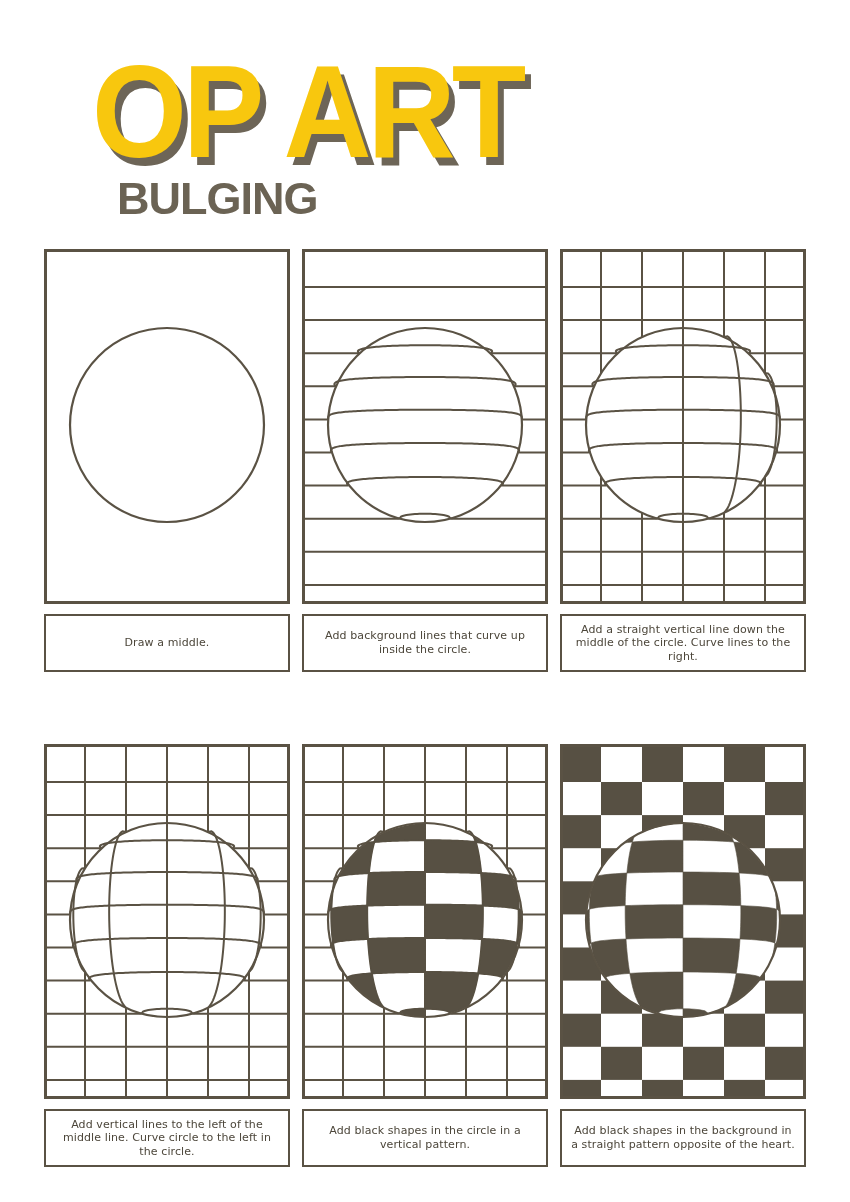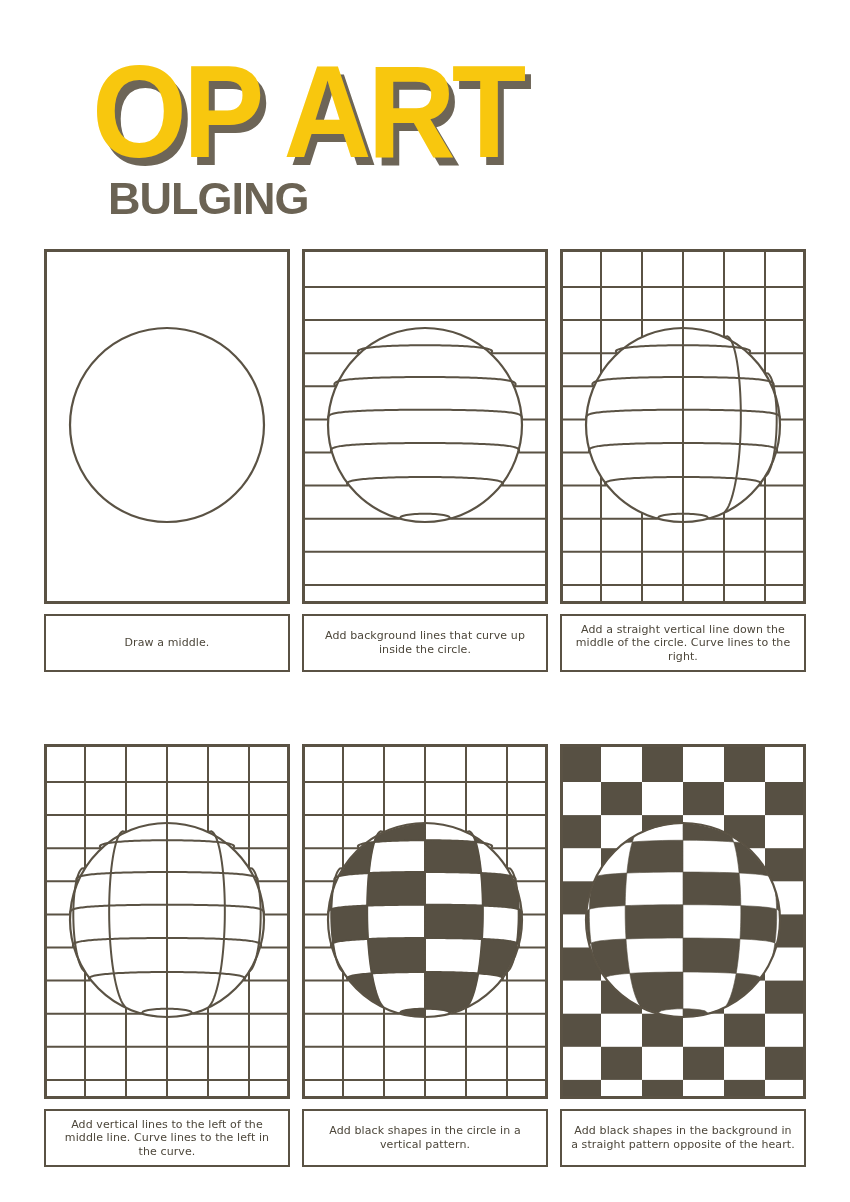--- a/index.html
+++ b/index.html
@@ -6,21 +6,21 @@
   body{width:850px;height:1202px;overflow:hidden;font-family:"DejaVu Sans",sans-serif;}
   .page{position:relative;width:850px;height:1202px;background:#fff;}
 
   .header{display:flex;align-items:flex-start;margin:46px 0 0 92px;flex-direction:column;}
   .title-main{
     font-family:"Liberation Sans","DejaVu Sans",sans-serif;
     font-weight:900;font-size:122px;line-height:1;letter-spacing:-4px;
     color:#f8c70e;text-shadow:6px 7px 0 #6d6557;
     transform:scaleY(1.08);transform-origin:top left;display:inline-block;
   }
-  .title-sub{margin-left:16px;margin-top:8px;
+  .title-sub{margin-left:25px;margin-top:8px;
     font-family:"Liberation Sans","DejaVu Sans",sans-serif;
     font-weight:900;font-size:45px;line-height:1.04;letter-spacing:-1px;
     color:#6b6354;
   }
   .steps{margin:26px 44px 0 44px;}
   .row{display:flex;gap:12px;}
   .row + .row{margin-top:72px;}
   .step{width:246px;display:flex;flex-direction:column;}
   .drawing{width:246px;height:355px;display:block;}
   .caption-box{
@@ -117,21 +117,21 @@
             <path d="M0.00 335.90L2.00 335.90L4.00 335.90L6.00 335.90L8.00 335.90L10.00 335.90L12.00 335.90L14.00 335.90L16.00 335.90L18.00 335.90L20.00 335.90L22.00 335.90L24.00 335.90L26.00 335.90L28.00 335.90L30.00 335.90L32.00 335.90L34.00 335.90L36.00 335.90L38.00 335.90L40.00 335.90L42.00 335.90L44.00 335.90L46.00 335.90L48.00 335.90L50.00 335.90L52.00 335.90L54.00 335.90L56.00 335.90L58.00 335.90L60.00 335.90L62.00 335.90L64.00 335.90L66.00 335.90L68.00 335.90L70.00 335.90L72.00 335.90L74.00 335.90L76.00 335.90L78.00 335.90L80.00 335.90L82.00 335.90L84.00 335.90L86.00 335.90L88.00 335.90L90.00 335.90L92.00 335.90L94.00 335.90L96.00 335.90L98.00 335.90L100.00 335.90L102.00 335.90L104.00 335.90L106.00 335.90L108.00 335.90L110.00 335.90L112.00 335.90L114.00 335.90L116.00 335.90L118.00 335.90L120.00 335.90L122.00 335.90L124.00 335.90L126.00 335.90L128.00 335.90L130.00 335.90L132.00 335.90L134.00 335.90L136.00 335.90L138.00 335.90L140.00 335.90L142.00 335.90L144.00 335.90L146.00 335.90L148.00 335.90L150.00 335.90L152.00 335.90L154.00 335.90L156.00 335.90L158.00 335.90L160.00 335.90L162.00 335.90L164.00 335.90L166.00 335.90L168.00 335.90L170.00 335.90L172.00 335.90L174.00 335.90L176.00 335.90L178.00 335.90L180.00 335.90L182.00 335.90L184.00 335.90L186.00 335.90L188.00 335.90L190.00 335.90L192.00 335.90L194.00 335.90L196.00 335.90L198.00 335.90L200.00 335.90L202.00 335.90L204.00 335.90L206.00 335.90L208.00 335.90L210.00 335.90L212.00 335.90L214.00 335.90L216.00 335.90L218.00 335.90L220.00 335.90L222.00 335.90L224.00 335.90L226.00 335.90L228.00 335.90L230.00 335.90L232.00 335.90L234.00 335.90L236.00 335.90L238.00 335.90L240.00 335.90L242.00 335.90L244.00 335.90L246.00 335.90" fill="none" stroke="#5a5244" stroke-width="2" stroke-linecap="round" stroke-linejoin="round"></path>
             <path d="M41.00 0.00L41.00 2.00L41.00 4.00L41.00 6.00L41.00 8.00L41.00 10.00L41.00 12.00L41.00 14.00L41.00 16.00L41.00 18.00L41.00 20.00L41.00 22.00L41.00 24.00L41.00 26.00L41.00 28.00L41.00 30.00L41.00 32.00L41.00 34.00L41.00 36.00L41.00 38.00L41.00 40.00L41.00 42.00L41.00 44.00L41.00 46.00L41.00 48.00L41.00 50.00L41.00 52.00L41.00 54.00L41.00 56.00L41.00 58.00L41.00 60.00L41.00 62.00L41.00 64.00L41.00 66.00L41.00 68.00L41.00 70.00L41.00 72.00L41.00 74.00L41.00 76.00L41.00 78.00L41.00 80.00L41.00 82.00L41.00 84.00L41.00 86.00L41.00 88.00L41.00 90.00L41.00 92.00L41.00 94.00L41.00 96.00L41.00 98.00L41.00 100.00L41.00 102.00L41.00 104.00L41.00 106.00L41.00 108.00L41.00 110.00L41.00 112.00L41.00 114.00L41.00 116.00L41.00 118.00L41.00 120.00L41.00 122.00L41.00 124.00L37.96 124.55L36.61 125.92L35.63 127.47L34.84 129.11L34.16 130.81L33.58 132.55L33.06 134.33L32.60 136.14L32.18 137.96L31.81 139.81L31.47 141.67L31.17 143.55L30.89 145.44L30.64 147.34L30.42 149.25L30.22 151.17L30.04 153.10L29.88 155.04L29.74 156.99L29.63 158.94L29.53 160.90L29.45 162.87L29.39 164.85L29.34 166.83L29.32 168.82L29.31 170.82L29.32 172.82L29.34 174.83L29.39 176.85L29.45 178.87L29.53 180.90L29.63 182.94L29.74 184.99L29.88 187.04L30.04 189.10L30.21 191.17L30.41 193.25L30.64 195.34L30.89 197.44L31.16 199.55L31.47 201.67L31.81 203.81L32.18 205.96L32.59 208.14L33.05 210.33L33.57 212.55L34.16 214.81L34.83 217.10L35.62 219.46L36.60 221.91L37.94 224.54L41.00 228.00L41.00 230.00L41.00 232.00L41.00 234.00L41.00 236.00L41.00 238.00L41.00 240.00L41.00 242.00L41.00 244.00L41.00 246.00L41.00 248.00L41.00 250.00L41.00 252.00L41.00 254.00L41.00 256.00L41.00 258.00L41.00 260.00L41.00 262.00L41.00 264.00L41.00 266.00L41.00 268.00L41.00 270.00L41.00 272.00L41.00 274.00L41.00 276.00L41.00 278.00L41.00 280.00L41.00 282.00L41.00 284.00L41.00 286.00L41.00 288.00L41.00 290.00L41.00 292.00L41.00 294.00L41.00 296.00L41.00 298.00L41.00 300.00L41.00 302.00L41.00 304.00L41.00 306.00L41.00 308.00L41.00 310.00L41.00 312.00L41.00 314.00L41.00 316.00L41.00 318.00L41.00 320.00L41.00 322.00L41.00 324.00L41.00 326.00L41.00 328.00L41.00 330.00L41.00 332.00L41.00 334.00L41.00 336.00L41.00 338.00L41.00 340.00L41.00 342.00L41.00 344.00L41.00 346.00L41.00 348.00L41.00 350.00L41.00 352.00L41.00 354.00" fill="none" stroke="#5a5244" stroke-width="2" stroke-linecap="round" stroke-linejoin="round"></path>
             <path d="M82.00 0.00L82.00 2.00L82.00 4.00L82.00 6.00L82.00 8.00L82.00 10.00L82.00 12.00L82.00 14.00L82.00 16.00L82.00 18.00L82.00 20.00L82.00 22.00L82.00 24.00L82.00 26.00L82.00 28.00L82.00 30.00L82.00 32.00L82.00 34.00L82.00 36.00L82.00 38.00L82.00 40.00L82.00 42.00L82.00 44.00L82.00 46.00L82.00 48.00L82.00 50.00L82.00 52.00L82.00 54.00L82.00 56.00L82.00 58.00L82.00 60.00L82.00 62.00L82.00 64.00L82.00 66.00L82.00 68.00L82.00 70.00L82.00 72.00L82.00 74.00L82.00 76.00L82.00 78.00L82.00 80.00L82.00 82.00L82.00 84.00L82.00 86.00L82.00 88.00L78.53 87.34L77.05 88.34L75.94 89.67L75.03 91.16L74.24 92.75L73.55 94.40L72.92 96.10L72.35 97.84L71.82 99.61L71.33 101.41L70.88 103.22L70.46 105.05L70.07 106.90L69.70 108.75L69.35 110.62L69.02 112.50L68.72 114.39L68.43 116.29L68.15 118.19L67.90 120.10L67.65 122.02L67.43 123.94L67.21 125.87L67.01 127.80L66.82 129.74L66.64 131.68L66.47 133.63L66.32 135.57L66.18 137.53L66.04 139.49L65.92 141.45L65.80 143.41L65.70 145.38L65.61 147.35L65.52 149.32L65.45 151.30L65.38 153.28L65.32 155.26L65.27 157.24L65.23 159.23L65.20 161.22L65.18 163.22L65.17 165.21L65.16 167.21L65.17 169.21L65.18 171.22L65.20 173.22L65.23 175.23L65.27 177.24L65.32 179.26L65.38 181.28L65.44 183.30L65.52 185.32L65.60 187.35L65.70 189.38L65.80 191.41L65.92 193.45L66.04 195.49L66.17 197.53L66.32 199.57L66.47 201.62L66.64 203.68L66.82 205.74L67.01 207.80L67.21 209.87L67.42 211.94L67.65 214.02L67.89 216.10L68.15 218.19L68.42 220.29L68.71 222.39L69.02 224.50L69.35 226.62L69.70 228.75L70.06 230.89L70.46 233.05L70.88 235.22L71.33 237.40L71.82 239.61L72.34 241.84L72.91 244.10L73.54 246.40L74.24 248.74L75.02 251.16L75.93 253.67L77.04 256.34L78.52 259.33L82.00 264.00L82.00 266.00L82.00 268.00L82.00 270.00L82.00 272.00L82.00 274.00L82.00 276.00L82.00 278.00L82.00 280.00L82.00 282.00L82.00 284.00L82.00 286.00L82.00 288.00L82.00 290.00L82.00 292.00L82.00 294.00L82.00 296.00L82.00 298.00L82.00 300.00L82.00 302.00L82.00 304.00L82.00 306.00L82.00 308.00L82.00 310.00L82.00 312.00L82.00 314.00L82.00 316.00L82.00 318.00L82.00 320.00L82.00 322.00L82.00 324.00L82.00 326.00L82.00 328.00L82.00 330.00L82.00 332.00L82.00 334.00L82.00 336.00L82.00 338.00L82.00 340.00L82.00 342.00L82.00 344.00L82.00 346.00L82.00 348.00L82.00 350.00L82.00 352.00L82.00 354.00" fill="none" stroke="#5a5244" stroke-width="2" stroke-linecap="round" stroke-linejoin="round"></path>
             <path d="M123.00 0.00L123.00 2.00L123.00 4.00L123.00 6.00L123.00 8.00L123.00 10.00L123.00 12.00L123.00 14.00L123.00 16.00L123.00 18.00L123.00 20.00L123.00 22.00L123.00 24.00L123.00 26.00L123.00 28.00L123.00 30.00L123.00 32.00L123.00 34.00L123.00 36.00L123.00 38.00L123.00 40.00L123.00 42.00L123.00 44.00L123.00 46.00L123.00 48.00L123.00 50.00L123.00 52.00L123.00 54.00L123.00 56.00L123.00 58.00L123.00 60.00L123.00 62.00L123.00 64.00L123.00 66.00L123.00 68.00L123.00 70.00L123.00 72.00L123.00 74.00L123.00 76.00L123.00 78.00L123.00 76.35L123.00 77.19L123.00 78.55L123.00 80.08L123.00 81.71L123.00 83.41L123.00 85.14L123.00 86.91L123.00 88.71L123.00 90.52L123.00 92.36L123.00 94.20L123.00 96.06L123.00 97.93L123.00 99.81L123.00 101.70L123.00 103.59L123.00 105.50L123.00 107.40L123.00 109.32L123.00 111.24L123.00 113.16L123.00 115.09L123.00 117.02L123.00 118.96L123.00 120.90L123.00 122.84L123.00 124.79L123.00 126.74L123.00 128.70L123.00 130.65L123.00 132.61L123.00 134.58L123.00 136.54L123.00 138.51L123.00 140.48L123.00 142.45L123.00 144.43L123.00 146.41L123.00 148.39L123.00 150.37L123.00 152.35L123.00 154.34L123.00 156.33L123.00 158.32L123.00 160.31L123.00 162.31L123.00 164.30L123.00 166.30L123.00 168.30L123.00 170.31L123.00 172.31L123.00 174.32L123.00 176.33L123.00 178.34L123.00 180.35L123.00 182.37L123.00 184.39L123.00 186.41L123.00 188.43L123.00 190.45L123.00 192.48L123.00 194.51L123.00 196.54L123.00 198.58L123.00 200.61L123.00 202.65L123.00 204.70L123.00 206.74L123.00 208.79L123.00 210.84L123.00 212.90L123.00 214.96L123.00 217.02L123.00 219.09L123.00 221.16L123.00 223.24L123.00 225.32L123.00 227.40L123.00 229.49L123.00 231.59L123.00 233.70L123.00 235.81L123.00 237.93L123.00 240.06L123.00 242.20L123.00 244.35L123.00 246.52L123.00 248.71L123.00 250.91L123.00 253.14L123.00 255.40L123.00 257.71L123.00 260.08L123.00 262.54L123.00 265.18L123.00 268.33L123.00 274.00L123.00 276.00L123.00 278.00L123.00 280.00L123.00 282.00L123.00 284.00L123.00 286.00L123.00 288.00L123.00 290.00L123.00 292.00L123.00 294.00L123.00 296.00L123.00 298.00L123.00 300.00L123.00 302.00L123.00 304.00L123.00 306.00L123.00 308.00L123.00 310.00L123.00 312.00L123.00 314.00L123.00 316.00L123.00 318.00L123.00 320.00L123.00 322.00L123.00 324.00L123.00 326.00L123.00 328.00L123.00 330.00L123.00 332.00L123.00 334.00L123.00 336.00L123.00 338.00L123.00 340.00L123.00 342.00L123.00 344.00L123.00 346.00L123.00 348.00L123.00 350.00L123.00 352.00L123.00 354.00" fill="none" stroke="#5a5244" stroke-width="2" stroke-linecap="round" stroke-linejoin="round"></path>
             <path d="M164.00 0.00L164.00 2.00L164.00 4.00L164.00 6.00L164.00 8.00L164.00 10.00L164.00 12.00L164.00 14.00L164.00 16.00L164.00 18.00L164.00 20.00L164.00 22.00L164.00 24.00L164.00 26.00L164.00 28.00L164.00 30.00L164.00 32.00L164.00 34.00L164.00 36.00L164.00 38.00L164.00 40.00L164.00 42.00L164.00 44.00L164.00 46.00L164.00 48.00L164.00 50.00L164.00 52.00L164.00 54.00L164.00 56.00L164.00 58.00L164.00 60.00L164.00 62.00L164.00 64.00L164.00 66.00L164.00 68.00L164.00 70.00L164.00 72.00L164.00 74.00L164.00 76.00L164.00 78.00L164.00 80.00L164.00 82.00L164.00 84.00L164.00 86.00L164.00 88.00L167.47 87.34L168.95 88.34L170.06 89.67L170.97 91.16L171.76 92.75L172.45 94.40L173.08 96.10L173.65 97.84L174.18 99.61L174.67 101.41L175.12 103.22L175.54 105.05L175.93 106.90L176.30 108.75L176.65 110.62L176.98 112.50L177.28 114.39L177.57 116.29L177.85 118.19L178.10 120.10L178.35 122.02L178.57 123.94L178.79 125.87L178.99 127.80L179.18 129.74L179.36 131.68L179.53 133.63L179.68 135.57L179.82 137.53L179.96 139.49L180.08 141.45L180.20 143.41L180.30 145.38L180.39 147.35L180.48 149.32L180.55 151.30L180.62 153.28L180.68 155.26L180.73 157.24L180.77 159.23L180.80 161.22L180.82 163.22L180.83 165.21L180.84 167.21L180.83 169.21L180.82 171.22L180.80 173.22L180.77 175.23L180.73 177.24L180.68 179.26L180.62 181.28L180.56 183.30L180.48 185.32L180.40 187.35L180.30 189.38L180.20 191.41L180.08 193.45L179.96 195.49L179.83 197.53L179.68 199.57L179.53 201.62L179.36 203.68L179.18 205.74L178.99 207.80L178.79 209.87L178.58 211.94L178.35 214.02L178.11 216.10L177.85 218.19L177.58 220.29L177.29 222.39L176.98 224.50L176.65 226.62L176.30 228.75L175.94 230.89L175.54 233.05L175.12 235.22L174.67 237.40L174.18 239.61L173.66 241.84L173.09 244.10L172.46 246.40L171.76 248.74L170.98 251.16L170.07 253.67L168.96 256.34L167.48 259.33L164.00 264.00L164.00 266.00L164.00 268.00L164.00 270.00L164.00 272.00L164.00 274.00L164.00 276.00L164.00 278.00L164.00 280.00L164.00 282.00L164.00 284.00L164.00 286.00L164.00 288.00L164.00 290.00L164.00 292.00L164.00 294.00L164.00 296.00L164.00 298.00L164.00 300.00L164.00 302.00L164.00 304.00L164.00 306.00L164.00 308.00L164.00 310.00L164.00 312.00L164.00 314.00L164.00 316.00L164.00 318.00L164.00 320.00L164.00 322.00L164.00 324.00L164.00 326.00L164.00 328.00L164.00 330.00L164.00 332.00L164.00 334.00L164.00 336.00L164.00 338.00L164.00 340.00L164.00 342.00L164.00 344.00L164.00 346.00L164.00 348.00L164.00 350.00L164.00 352.00L164.00 354.00" fill="none" stroke="#5a5244" stroke-width="2" stroke-linecap="round" stroke-linejoin="round"></path>
             <path d="M205.00 0.00L205.00 2.00L205.00 4.00L205.00 6.00L205.00 8.00L205.00 10.00L205.00 12.00L205.00 14.00L205.00 16.00L205.00 18.00L205.00 20.00L205.00 22.00L205.00 24.00L205.00 26.00L205.00 28.00L205.00 30.00L205.00 32.00L205.00 34.00L205.00 36.00L205.00 38.00L205.00 40.00L205.00 42.00L205.00 44.00L205.00 46.00L205.00 48.00L205.00 50.00L205.00 52.00L205.00 54.00L205.00 56.00L205.00 58.00L205.00 60.00L205.00 62.00L205.00 64.00L205.00 66.00L205.00 68.00L205.00 70.00L205.00 72.00L205.00 74.00L205.00 76.00L205.00 78.00L205.00 80.00L205.00 82.00L205.00 84.00L205.00 86.00L205.00 88.00L205.00 90.00L205.00 92.00L205.00 94.00L205.00 96.00L205.00 98.00L205.00 100.00L205.00 102.00L205.00 104.00L205.00 106.00L205.00 108.00L205.00 110.00L205.00 112.00L205.00 114.00L205.00 116.00L205.00 118.00L205.00 120.00L205.00 122.00L205.00 124.00L208.04 124.55L209.39 125.92L210.37 127.47L211.16 129.11L211.84 130.81L212.42 132.55L212.94 134.33L213.40 136.14L213.82 137.96L214.19 139.81L214.53 141.67L214.83 143.55L215.11 145.44L215.36 147.34L215.58 149.25L215.78 151.17L215.96 153.10L216.12 155.04L216.26 156.99L216.37 158.94L216.47 160.90L216.55 162.87L216.61 164.85L216.66 166.83L216.68 168.82L216.69 170.82L216.68 172.82L216.66 174.83L216.61 176.85L216.55 178.87L216.47 180.90L216.37 182.94L216.26 184.99L216.12 187.04L215.96 189.10L215.79 191.17L215.59 193.25L215.36 195.34L215.11 197.44L214.84 199.55L214.53 201.67L214.19 203.81L213.82 205.96L213.41 208.14L212.95 210.33L212.43 212.55L211.84 214.81L211.17 217.10L210.38 219.46L209.40 221.91L208.06 224.54L205.00 228.00L205.00 230.00L205.00 232.00L205.00 234.00L205.00 236.00L205.00 238.00L205.00 240.00L205.00 242.00L205.00 244.00L205.00 246.00L205.00 248.00L205.00 250.00L205.00 252.00L205.00 254.00L205.00 256.00L205.00 258.00L205.00 260.00L205.00 262.00L205.00 264.00L205.00 266.00L205.00 268.00L205.00 270.00L205.00 272.00L205.00 274.00L205.00 276.00L205.00 278.00L205.00 280.00L205.00 282.00L205.00 284.00L205.00 286.00L205.00 288.00L205.00 290.00L205.00 292.00L205.00 294.00L205.00 296.00L205.00 298.00L205.00 300.00L205.00 302.00L205.00 304.00L205.00 306.00L205.00 308.00L205.00 310.00L205.00 312.00L205.00 314.00L205.00 316.00L205.00 318.00L205.00 320.00L205.00 322.00L205.00 324.00L205.00 326.00L205.00 328.00L205.00 330.00L205.00 332.00L205.00 334.00L205.00 336.00L205.00 338.00L205.00 340.00L205.00 342.00L205.00 344.00L205.00 346.00L205.00 348.00L205.00 350.00L205.00 352.00L205.00 354.00" fill="none" stroke="#5a5244" stroke-width="2" stroke-linecap="round" stroke-linejoin="round"></path>
             <circle cx="123" cy="176.00900000000001" r="96.986" fill="none" stroke="#5a5244" stroke-width="2.2"></circle>
             <rect x="1.5" y="1.5" width="243" height="352" fill="none" stroke="#5a5244" stroke-width="3"></rect>
           </svg>
         <div class="caption-box">
-          <div class="caption-text">Add vertical lines to the left of the middle line. Curve lines to the left in the curve.</div>
+          <div class="caption-text">Add vertical lines to the left of the middle line. Curve circle to the left in the circle.</div>
         </div>
       </div>
       <div class="step">
         <svg class="drawing" viewBox="0 0 246 355">
             <path d="M0.00 38.00L2.00 38.00L4.00 38.00L6.00 38.00L8.00 38.00L10.00 38.00L12.00 38.00L14.00 38.00L16.00 38.00L18.00 38.00L20.00 38.00L22.00 38.00L24.00 38.00L26.00 38.00L28.00 38.00L30.00 38.00L32.00 38.00L34.00 38.00L36.00 38.00L38.00 38.00L40.00 38.00L42.00 38.00L44.00 38.00L46.00 38.00L48.00 38.00L50.00 38.00L52.00 38.00L54.00 38.00L56.00 38.00L58.00 38.00L60.00 38.00L62.00 38.00L64.00 38.00L66.00 38.00L68.00 38.00L70.00 38.00L72.00 38.00L74.00 38.00L76.00 38.00L78.00 38.00L80.00 38.00L82.00 38.00L84.00 38.00L86.00 38.00L88.00 38.00L90.00 38.00L92.00 38.00L94.00 38.00L96.00 38.00L98.00 38.00L100.00 38.00L102.00 38.00L104.00 38.00L106.00 38.00L108.00 38.00L110.00 38.00L112.00 38.00L114.00 38.00L116.00 38.00L118.00 38.00L120.00 38.00L122.00 38.00L124.00 38.00L126.00 38.00L128.00 38.00L130.00 38.00L132.00 38.00L134.00 38.00L136.00 38.00L138.00 38.00L140.00 38.00L142.00 38.00L144.00 38.00L146.00 38.00L148.00 38.00L150.00 38.00L152.00 38.00L154.00 38.00L156.00 38.00L158.00 38.00L160.00 38.00L162.00 38.00L164.00 38.00L166.00 38.00L168.00 38.00L170.00 38.00L172.00 38.00L174.00 38.00L176.00 38.00L178.00 38.00L180.00 38.00L182.00 38.00L184.00 38.00L186.00 38.00L188.00 38.00L190.00 38.00L192.00 38.00L194.00 38.00L196.00 38.00L198.00 38.00L200.00 38.00L202.00 38.00L204.00 38.00L206.00 38.00L208.00 38.00L210.00 38.00L212.00 38.00L214.00 38.00L216.00 38.00L218.00 38.00L220.00 38.00L222.00 38.00L224.00 38.00L226.00 38.00L228.00 38.00L230.00 38.00L232.00 38.00L234.00 38.00L236.00 38.00L238.00 38.00L240.00 38.00L242.00 38.00L244.00 38.00L246.00 38.00" fill="none" stroke="#5a5244" stroke-width="2" stroke-linecap="round" stroke-linejoin="round"></path>
             <path d="M0.00 71.10L2.00 71.10L4.00 71.10L6.00 71.10L8.00 71.10L10.00 71.10L12.00 71.10L14.00 71.10L16.00 71.10L18.00 71.10L20.00 71.10L22.00 71.10L24.00 71.10L26.00 71.10L28.00 71.10L30.00 71.10L32.00 71.10L34.00 71.10L36.00 71.10L38.00 71.10L40.00 71.10L42.00 71.10L44.00 71.10L46.00 71.10L48.00 71.10L50.00 71.10L52.00 71.10L54.00 71.10L56.00 71.10L58.00 71.10L60.00 71.10L62.00 71.10L64.00 71.10L66.00 71.10L68.00 71.10L70.00 71.10L72.00 71.10L74.00 71.10L76.00 71.10L78.00 71.10L80.00 71.10L82.00 71.10L84.00 71.10L86.00 71.10L88.00 71.10L90.00 71.10L92.00 71.10L94.00 71.10L96.00 71.10L98.00 71.10L100.00 71.10L102.00 71.10L104.00 71.10L106.00 71.10L108.00 71.10L110.00 71.10L112.00 71.10L114.00 71.10L116.00 71.10L118.00 71.10L120.00 71.10L122.00 71.10L124.00 71.10L126.00 71.10L128.00 71.10L130.00 71.10L132.00 71.10L134.00 71.10L136.00 71.10L138.00 71.10L140.00 71.10L142.00 71.10L144.00 71.10L146.00 71.10L148.00 71.10L150.00 71.10L152.00 71.10L154.00 71.10L156.00 71.10L158.00 71.10L160.00 71.10L162.00 71.10L164.00 71.10L166.00 71.10L168.00 71.10L170.00 71.10L172.00 71.10L174.00 71.10L176.00 71.10L178.00 71.10L180.00 71.10L182.00 71.10L184.00 71.10L186.00 71.10L188.00 71.10L190.00 71.10L192.00 71.10L194.00 71.10L196.00 71.10L198.00 71.10L200.00 71.10L202.00 71.10L204.00 71.10L206.00 71.10L208.00 71.10L210.00 71.10L212.00 71.10L214.00 71.10L216.00 71.10L218.00 71.10L220.00 71.10L222.00 71.10L224.00 71.10L226.00 71.10L228.00 71.10L230.00 71.10L232.00 71.10L234.00 71.10L236.00 71.10L238.00 71.10L240.00 71.10L242.00 71.10L244.00 71.10L246.00 71.10" fill="none" stroke="#5a5244" stroke-width="2" stroke-linecap="round" stroke-linejoin="round"></path>
             <path d="M0.00 104.20L2.00 104.20L4.00 104.20L6.00 104.20L8.00 104.20L10.00 104.20L12.00 104.20L14.00 104.20L16.00 104.20L18.00 104.20L20.00 104.20L22.00 104.20L24.00 104.20L26.00 104.20L28.00 104.20L30.00 104.20L32.00 104.20L34.00 104.20L36.00 104.20L38.00 104.20L40.00 104.20L42.00 104.20L44.00 104.20L46.00 104.20L48.00 104.20L50.00 104.20L52.00 104.20L54.00 104.20L56.00 104.20L56.76 103.59L55.86 102.16L56.38 101.40L57.31 100.82L58.48 100.34L59.83 99.93L61.31 99.57L62.92 99.25L64.63 98.96L66.43 98.69L68.31 98.45L70.26 98.22L72.29 98.02L74.38 97.83L76.54 97.65L78.75 97.49L81.01 97.34L83.32 97.21L85.67 97.08L88.07 96.96L90.50 96.86L92.97 96.76L95.48 96.67L98.01 96.59L100.57 96.52L103.15 96.46L105.76 96.41L108.38 96.36L111.02 96.32L113.67 96.29L116.33 96.27L118.99 96.26L121.66 96.25L124.34 96.25L127.01 96.26L129.67 96.27L132.33 96.29L134.98 96.32L137.62 96.36L140.24 96.41L142.85 96.46L145.43 96.52L147.99 96.59L150.52 96.67L153.03 96.76L155.50 96.86L157.93 96.96L160.33 97.08L162.68 97.21L164.99 97.34L167.25 97.49L169.46 97.65L171.62 97.83L173.71 98.02L175.74 98.22L177.69 98.45L179.57 98.69L181.37 98.96L183.08 99.25L184.69 99.57L186.17 99.93L187.52 100.34L188.69 100.82L189.62 101.40L190.14 102.16L189.24 103.59L190.00 104.20L192.00 104.20L194.00 104.20L196.00 104.20L198.00 104.20L200.00 104.20L202.00 104.20L204.00 104.20L206.00 104.20L208.00 104.20L210.00 104.20L212.00 104.20L214.00 104.20L216.00 104.20L218.00 104.20L220.00 104.20L222.00 104.20L224.00 104.20L226.00 104.20L228.00 104.20L230.00 104.20L232.00 104.20L234.00 104.20L236.00 104.20L238.00 104.20L240.00 104.20L242.00 104.20L244.00 104.20L246.00 104.20" fill="none" stroke="#5a5244" stroke-width="2" stroke-linecap="round" stroke-linejoin="round"></path>
             <path d="M0.00 137.30L2.00 137.30L4.00 137.30L6.00 137.30L8.00 137.30L10.00 137.30L12.00 137.30L14.00 137.30L16.00 137.30L18.00 137.30L20.00 137.30L22.00 137.30L24.00 137.30L26.00 137.30L28.00 137.30L30.00 137.30L32.00 137.30L34.00 137.30L32.35 135.38L32.49 134.57L32.93 133.97L33.57 133.47L34.35 133.04L35.26 132.65L36.29 132.31L37.42 132.00L38.65 131.71L39.98 131.44L41.40 131.19L42.91 130.96L44.50 130.75L46.18 130.54L47.94 130.35L49.77 130.17L51.68 130.00L53.66 129.84L55.71 129.69L57.82 129.55L60.00 129.42L62.24 129.29L64.53 129.17L66.88 129.06L69.29 128.95L71.74 128.86L74.24 128.76L76.79 128.68L79.38 128.60L82.01 128.52L84.67 128.45L87.37 128.39L90.11 128.33L92.87 128.28L95.66 128.23L98.47 128.18L101.30 128.15L104.16 128.11L107.03 128.08L109.91 128.06L112.81 128.04L115.71 128.03L118.63 128.02L121.54 128.01L124.46 128.01L127.37 128.02L130.29 128.03L133.19 128.04L136.09 128.06L138.97 128.08L141.84 128.11L144.70 128.15L147.53 128.18L150.34 128.23L153.13 128.28L155.89 128.33L158.63 128.39L161.33 128.45L163.99 128.52L166.62 128.60L169.21 128.68L171.76 128.76L174.26 128.86L176.71 128.95L179.12 129.06L181.47 129.17L183.76 129.29L186.00 129.42L188.18 129.55L190.29 129.69L192.34 129.84L194.32 130.00L196.23 130.17L198.06 130.35L199.82 130.54L201.50 130.75L203.09 130.96L204.60 131.19L206.02 131.44L207.35 131.71L208.58 132.00L209.71 132.31L210.74 132.65L211.65 133.04L212.43 133.47L213.07 133.97L213.51 134.57L213.65 135.38L212.00 137.30L214.00 137.30L216.00 137.30L218.00 137.30L220.00 137.30L222.00 137.30L224.00 137.30L226.00 137.30L228.00 137.30L230.00 137.30L232.00 137.30L234.00 137.30L236.00 137.30L238.00 137.30L240.00 137.30L242.00 137.30L244.00 137.30L246.00 137.30" fill="none" stroke="#5a5244" stroke-width="2" stroke-linecap="round" stroke-linejoin="round"></path>
             <path d="M0.00 170.40L2.00 170.40L4.00 170.40L6.00 170.40L8.00 170.40L10.00 170.40L12.00 170.40L14.00 170.40L16.00 170.40L18.00 170.40L20.00 170.40L22.00 170.40L24.00 170.40L26.00 170.40L26.16 168.53L26.33 167.70L26.63 167.09L27.05 166.58L27.58 166.15L28.22 165.76L28.96 165.41L29.82 165.09L30.77 164.80L31.83 164.52L32.99 164.27L34.24 164.03L35.58 163.81L37.02 163.60L38.54 163.40L40.15 163.22L41.84 163.04L43.62 162.87L45.47 162.72L47.39 162.57L49.39 162.42L51.46 162.29L53.59 162.16L55.79 162.04L58.06 161.93L60.38 161.82L62.76 161.72L65.20 161.62L67.69 161.53L70.22 161.44L72.81 161.36L75.44 161.29L78.11 161.22L80.82 161.15L83.57 161.09L86.35 161.04L89.17 160.99L92.01 160.94L94.88 160.90L97.78 160.86L100.69 160.83L103.63 160.80L106.58 160.77L109.55 160.75L112.52 160.73L115.51 160.72L118.50 160.71L121.50 160.71L124.50 160.71L127.50 160.71L130.49 160.72L133.48 160.73L136.45 160.75L139.42 160.77L142.37 160.80L145.31 160.83L148.22 160.86L151.12 160.90L153.99 160.94L156.83 160.99L159.65 161.04L162.43 161.09L165.18 161.15L167.89 161.22L170.56 161.29L173.19 161.36L175.78 161.44L178.31 161.53L180.80 161.62L183.24 161.72L185.62 161.82L187.94 161.93L190.21 162.04L192.41 162.16L194.54 162.29L196.61 162.42L198.61 162.57L200.53 162.72L202.38 162.87L204.16 163.04L205.85 163.22L207.46 163.40L208.98 163.60L210.42 163.81L211.76 164.03L213.01 164.27L214.17 164.52L215.23 164.80L216.18 165.09L217.04 165.41L217.78 165.76L218.42 166.15L218.95 166.58L219.37 167.09L219.67 167.70L219.84 168.53L220.00 170.40L222.00 170.40L224.00 170.40L226.00 170.40L228.00 170.40L230.00 170.40L232.00 170.40L234.00 170.40L236.00 170.40L238.00 170.40L240.00 170.40L242.00 170.40L244.00 170.40L246.00 170.40" fill="none" stroke="#5a5244" stroke-width="2" stroke-linecap="round" stroke-linejoin="round"></path>
             <path d="M0.00 203.50L2.00 203.50L4.00 203.50L6.00 203.50L8.00 203.50L10.00 203.50L12.00 203.50L14.00 203.50L16.00 203.50L18.00 203.50L20.00 203.50L22.00 203.50L24.00 203.50L26.00 203.50L28.00 203.50L29.83 203.37L28.88 201.54L29.08 200.74L29.48 200.14L30.03 199.64L30.71 199.21L31.50 198.83L32.40 198.49L33.41 198.17L34.52 197.88L35.72 197.61L37.02 197.36L38.41 197.13L39.89 196.91L41.46 196.71L43.10 196.51L44.83 196.33L46.64 196.16L48.53 195.99L50.48 195.84L52.51 195.70L54.61 195.56L56.77 195.43L58.99 195.30L61.27 195.19L63.61 195.08L66.01 194.97L68.46 194.88L70.95 194.79L73.50 194.70L76.09 194.62L78.72 194.55L81.39 194.48L84.10 194.41L86.84 194.35L89.62 194.30L92.42 194.25L95.25 194.20L98.11 194.16L100.99 194.13L103.88 194.10L106.80 194.07L109.72 194.05L112.66 194.03L115.61 194.02L118.56 194.01L121.52 194.00L124.48 194.00L127.44 194.01L130.39 194.02L133.34 194.03L136.28 194.05L139.20 194.07L142.12 194.10L145.01 194.13L147.89 194.16L150.75 194.20L153.58 194.25L156.38 194.30L159.16 194.35L161.90 194.41L164.61 194.48L167.28 194.55L169.91 194.62L172.50 194.70L175.05 194.79L177.54 194.88L179.99 194.97L182.39 195.08L184.73 195.19L187.01 195.30L189.23 195.43L191.39 195.56L193.49 195.70L195.52 195.84L197.47 195.99L199.36 196.16L201.17 196.33L202.90 196.51L204.54 196.71L206.11 196.91L207.59 197.13L208.98 197.36L210.28 197.61L211.48 197.88L212.59 198.17L213.60 198.49L214.50 198.83L215.29 199.21L215.97 199.64L216.52 200.14L216.92 200.74L217.12 201.54L216.17 203.37L218.00 203.50L220.00 203.50L222.00 203.50L224.00 203.50L226.00 203.50L228.00 203.50L230.00 203.50L232.00 203.50L234.00 203.50L236.00 203.50L238.00 203.50L240.00 203.50L242.00 203.50L244.00 203.50L246.00 203.50" fill="none" stroke="#5a5244" stroke-width="2" stroke-linecap="round" stroke-linejoin="round"></path>

